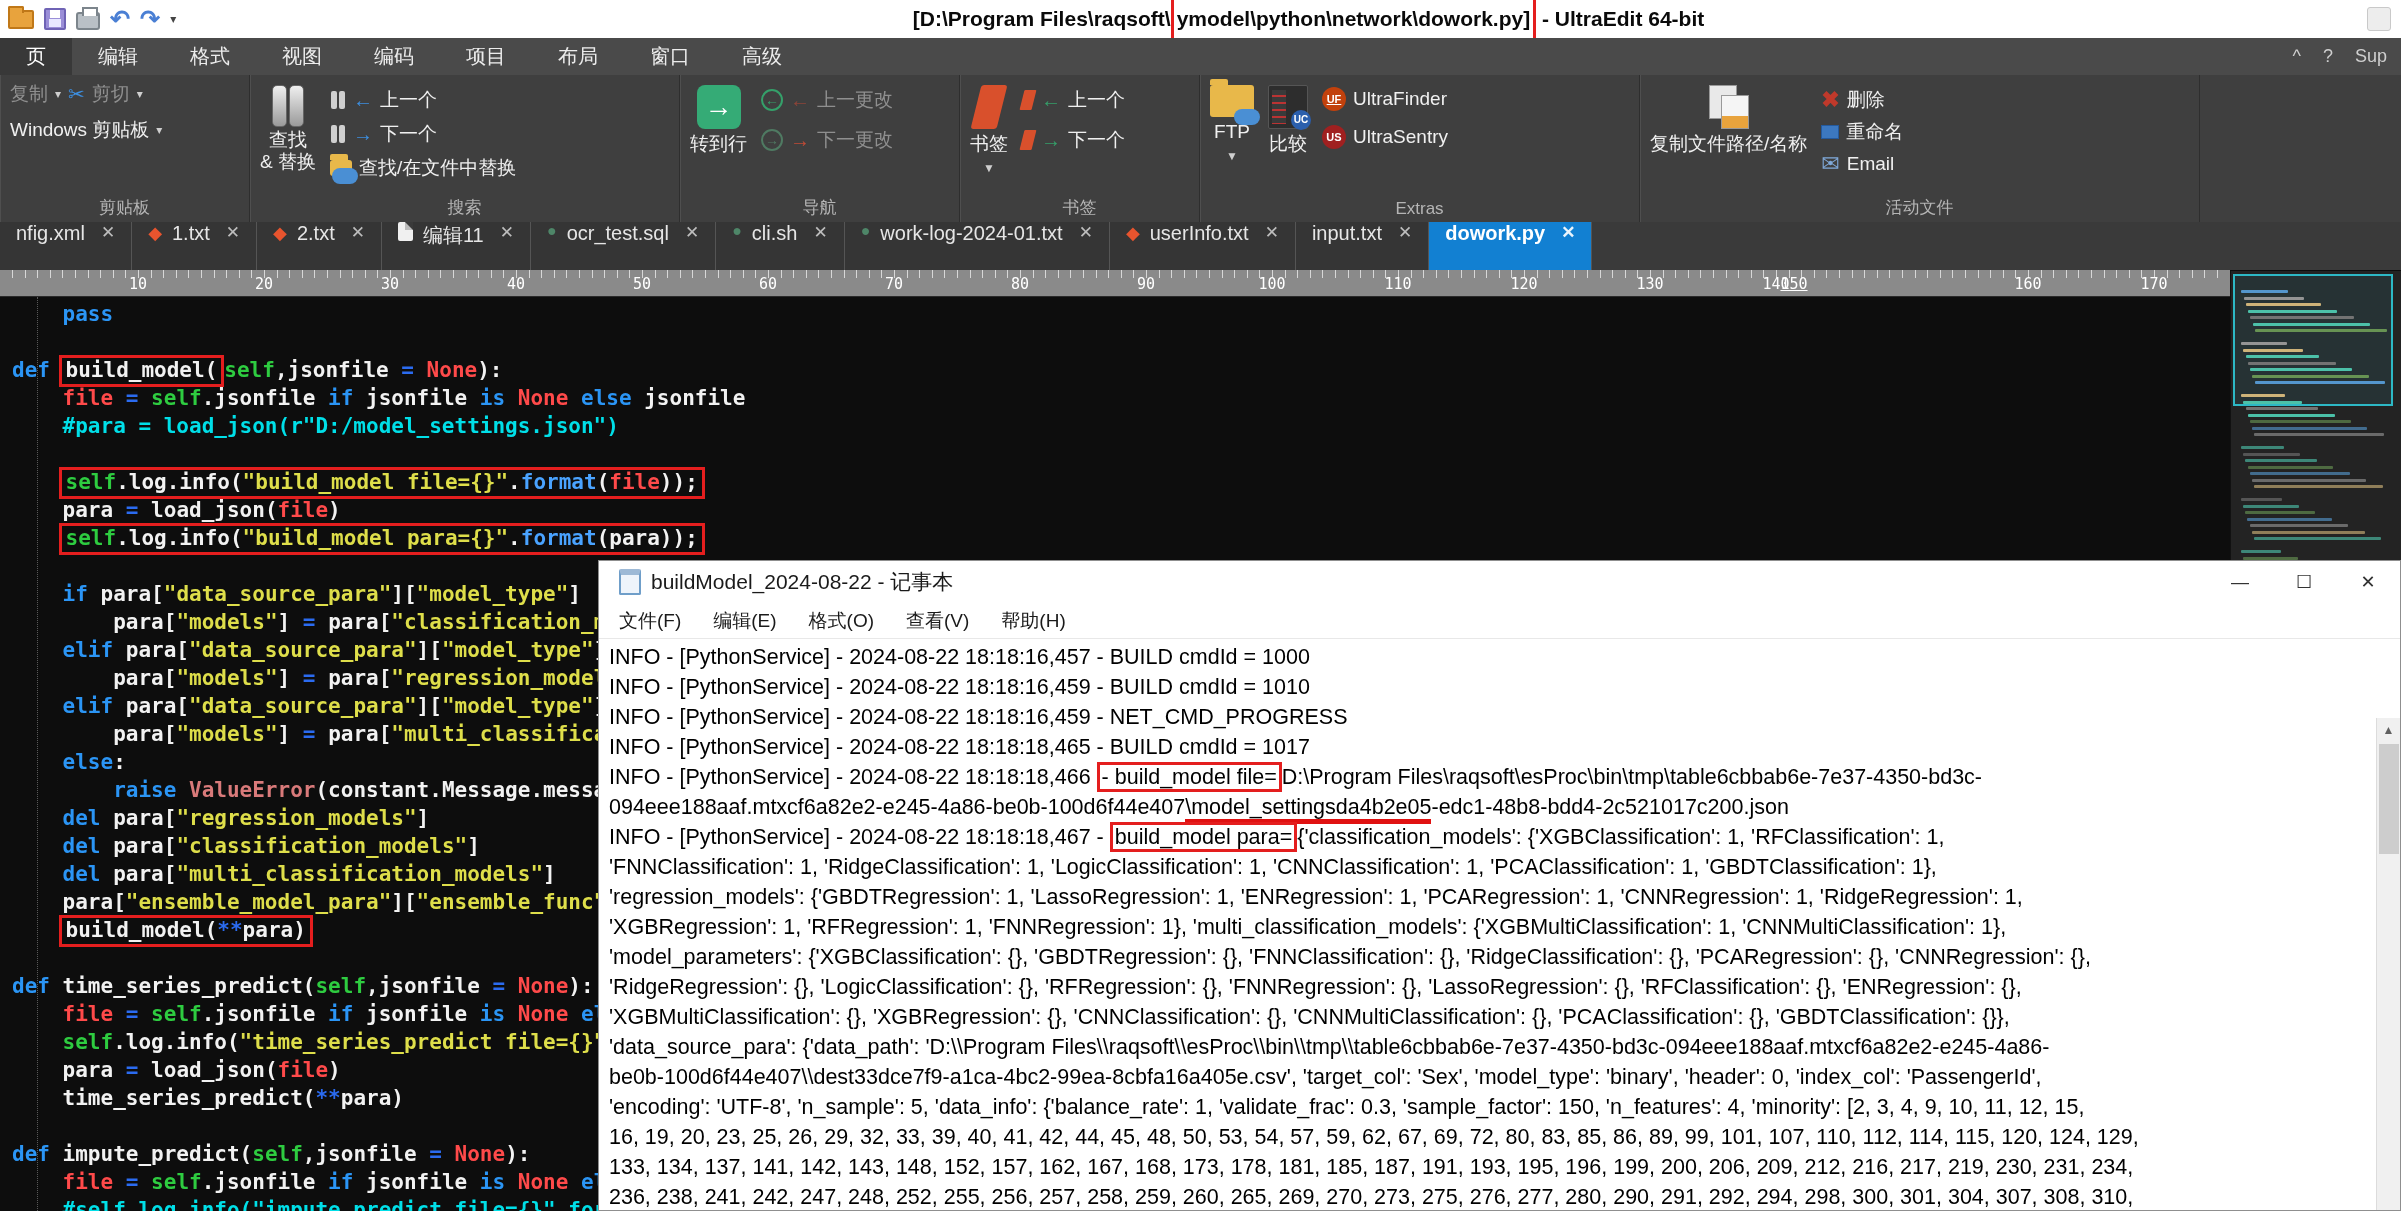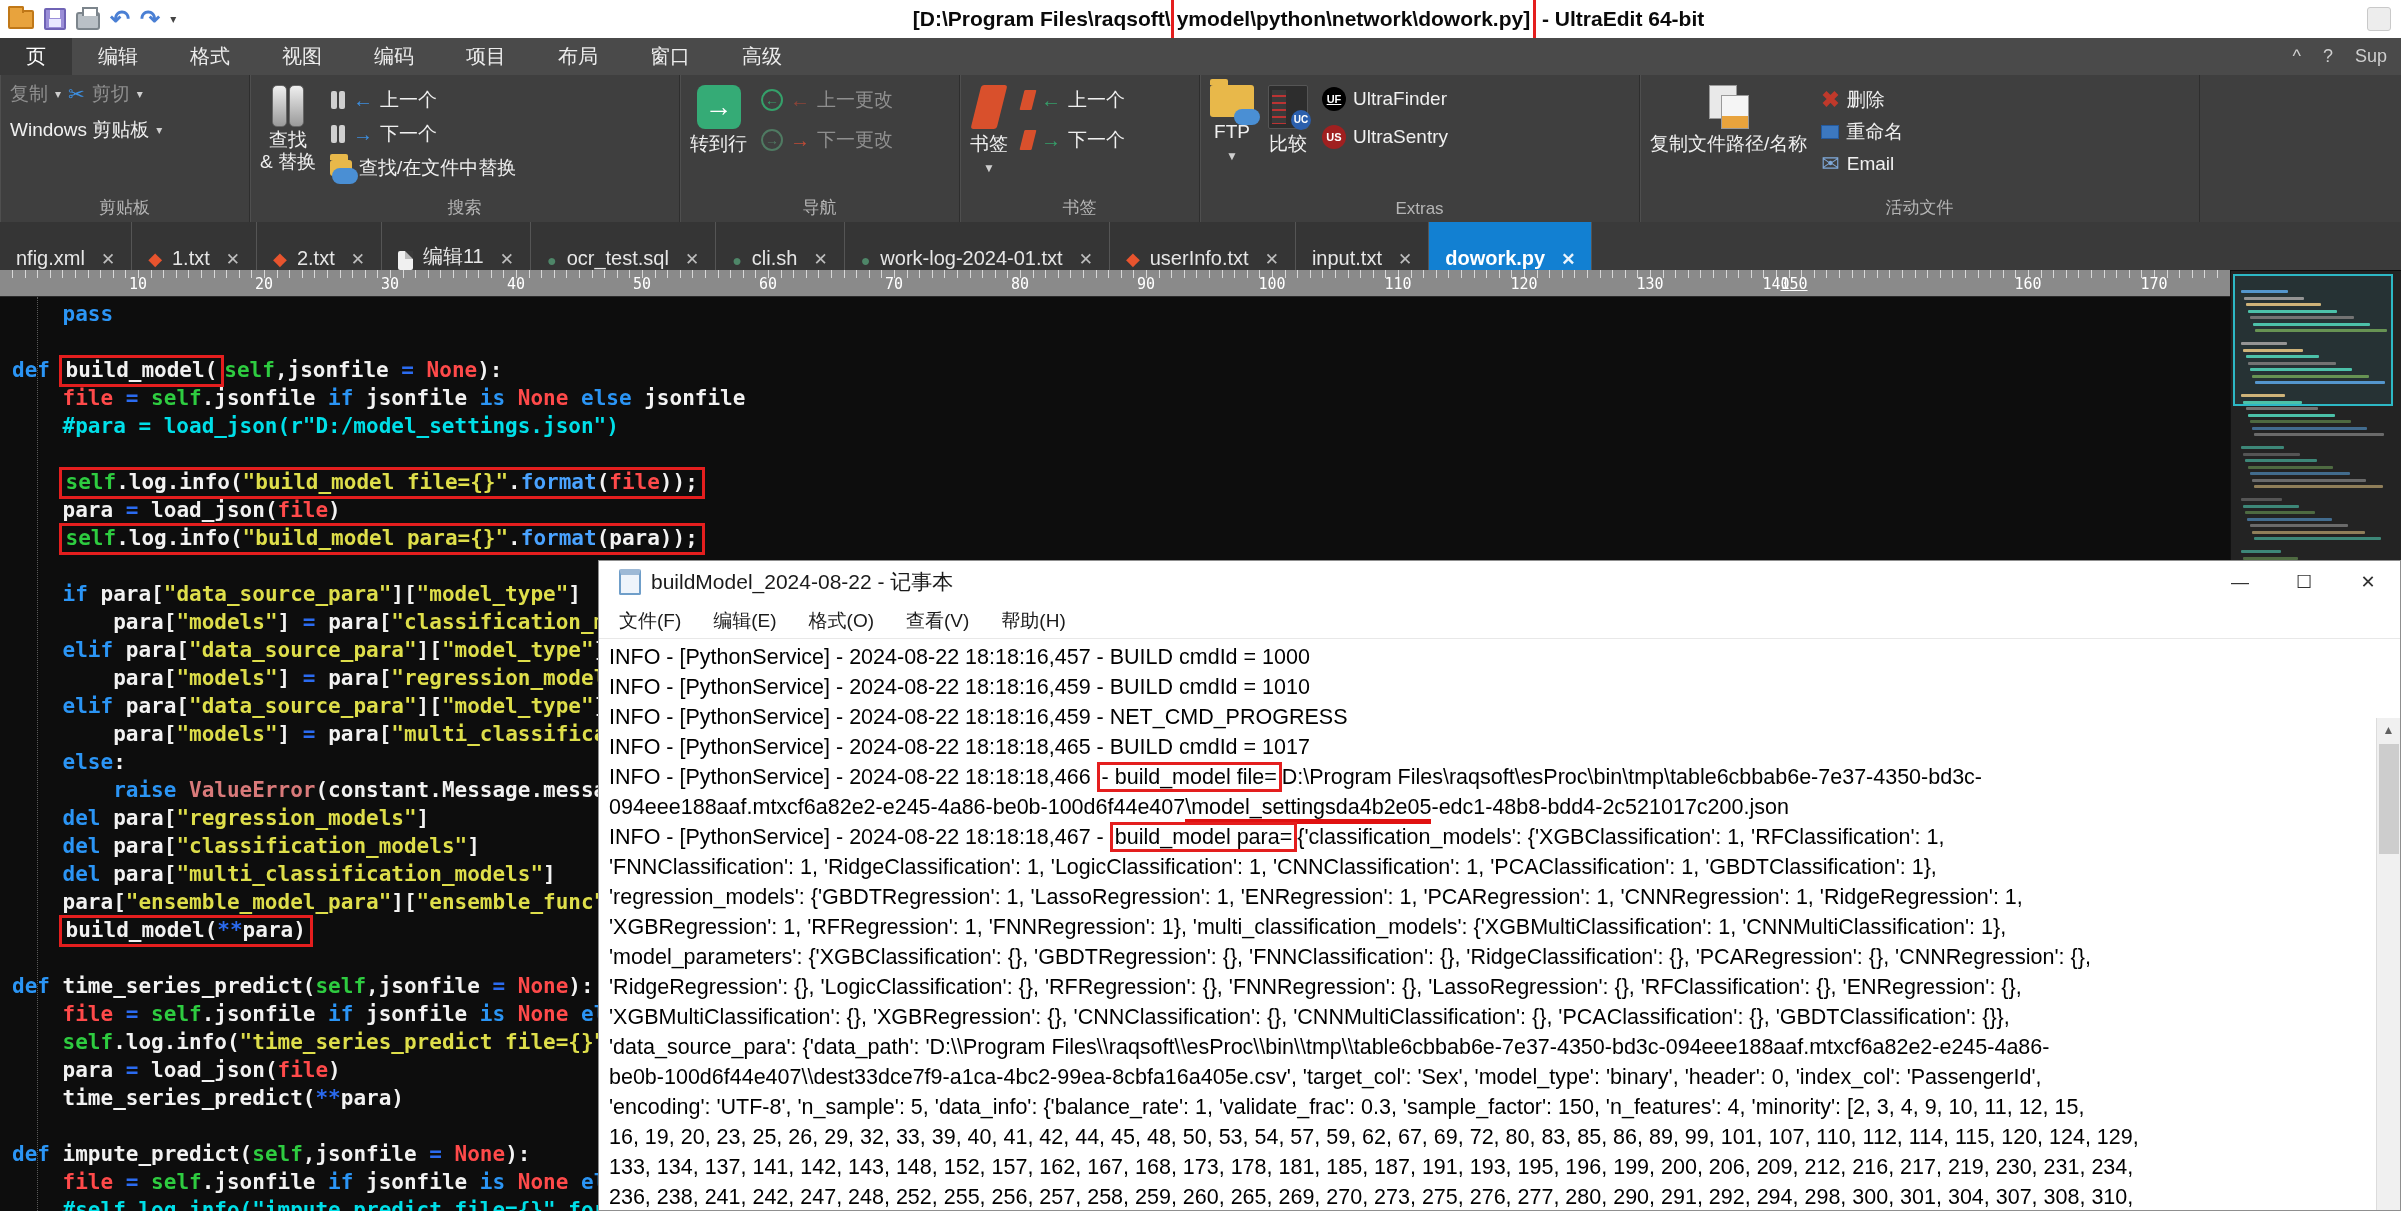--- a/index.html
+++ b/index.html
@@ -58,34 +58,34 @@
   .circ.dim { border-color:#4f7a62; color:#4f7a62; }
   .bookmark { width:26px; height:44px; background:#d9502c; transform:skewX(-14deg); border-radius:3px; }
   .bookmark-mini { width:12px; height:20px; background:#d9502c; transform:skewX(-14deg); border-radius:1px; }
   .ftp-folder { width:44px; height:32px; background:#e8b84a; border-radius:3px; position:relative; }
   .ftp-folder:before { content:""; position:absolute; left:0; top:-6px; width:18px; height:6px; background:#e8b84a; border-radius:2px 2px 0 0; }
   .ftp-folder:after { content:""; position:absolute; right:-6px; bottom:-8px; width:26px; height:16px; background:#4a8fd4; border-radius:8px; }
   .cmp { width:40px; height:44px; background:#2d2d2d; border:1px solid #555; border-radius:2px; position:relative; }
   .cmp:before { content:""; position:absolute; left:3px; top:4px; width:14px; height:34px; background:repeating-linear-gradient(#3a3a3a 0 5px, #b33 5px 7px); }
   .cmp:after { content:"UC"; position:absolute; right:-4px; bottom:-2px; width:20px; height:20px; background:#2b5fad; border-radius:50%; color:#fff; font-size:10px; display:flex; align-items:center; justify-content:center; font-weight:bold; }
   .logo { width:24px; height:24px; border-radius:50%; color:#fff; font-size:11px; font-weight:bold; display:flex; align-items:center; justify-content:center; }
-  .logo.uf { background:#000000;text-decoration:underline; } .logo.us { background:#a02020; }
+  .logo.uf { background:#c2410c;text-decoration:underline; } .logo.us { background:#a02020; }
   .winapp { width:48px; height:40px; background:#f4f4f4; border:1px solid #999; border-radius:3px; position:relative; }
   .winapp:before { content:"•••"; position:absolute; left:0; top:0; width:100%; height:10px; background:#3c78c0; color:#fff; font-size:9px; line-height:9px; text-align:right; padding-right:3px; }
   .winapp:after { content:"➜"; position:absolute; left:12px; top:10px; color:#7b3fbf; font-size:22px; font-weight:bold; transform:rotate(-90deg); }
   .copydocs { width:40px; height:44px; position:relative; }
   .copydocs:before,.copydocs:after { content:""; position:absolute; width:26px; height:32px; background:#e9e9e9; border:1px solid #999; }
   .copydocs:before{ left:0; top:0; } .copydocs:after{ left:12px; top:10px; background:#f5f5f5; box-shadow:inset 0 -12px 0 #e8a33d; }
   .del-x { color:#c0392b; font-size:22px; font-weight:bold; }
   .ren-ic { width:18px; height:14px; background:#3c78c0; border:1px solid #245a9e; display:inline-block; }
   .mail-ic { color:#7fa8d8; font-size:22px; }
 
   
   #tabbar { position:absolute; left:0; top:222px; width:2401px; height:48px; background:#3a3a3a; display:flex; align-items:stretch; }
-  .ftab { display:flex; align-items:flex-end; gap:10px; padding:0 16px; background:#353535; border-right:1px solid #555; color:#e6e6e6; font-size:20px; white-space:nowrap; }
+  .ftab { display:flex; align-items:flex-start; gap:10px; padding:0 16px; background:#353535; border-right:1px solid #555; color:#e6e6e6; font-size:20px; white-space:nowrap; }
   .ftab .close { color:#bdbdbd; font-size:17px; margin-left:6px; }
   .ftab.active { background:#1280d2; color:#ffffff; font-weight:bold; }
   .ftab.active .close { color:#eaf4fc; }
   .ti-diamond { color:#e8542e; font-size:18px; }
   .ti-dot { color:#4e8668; font-size:16px; }
   .ti-page { width:15px; height:19px; background:#f0f0f0; border-radius:2px; position:relative; display:inline-block; }
   .ti-page:before { content:""; position:absolute; right:0; top:0; border:4px solid #3a3a3a; border-left-color:#bbb; border-bottom-color:#bbb; }
 
   
   #ruler { position:absolute; left:0; top:270px; width:2230px; height:27px; background:#8a8a8a;

